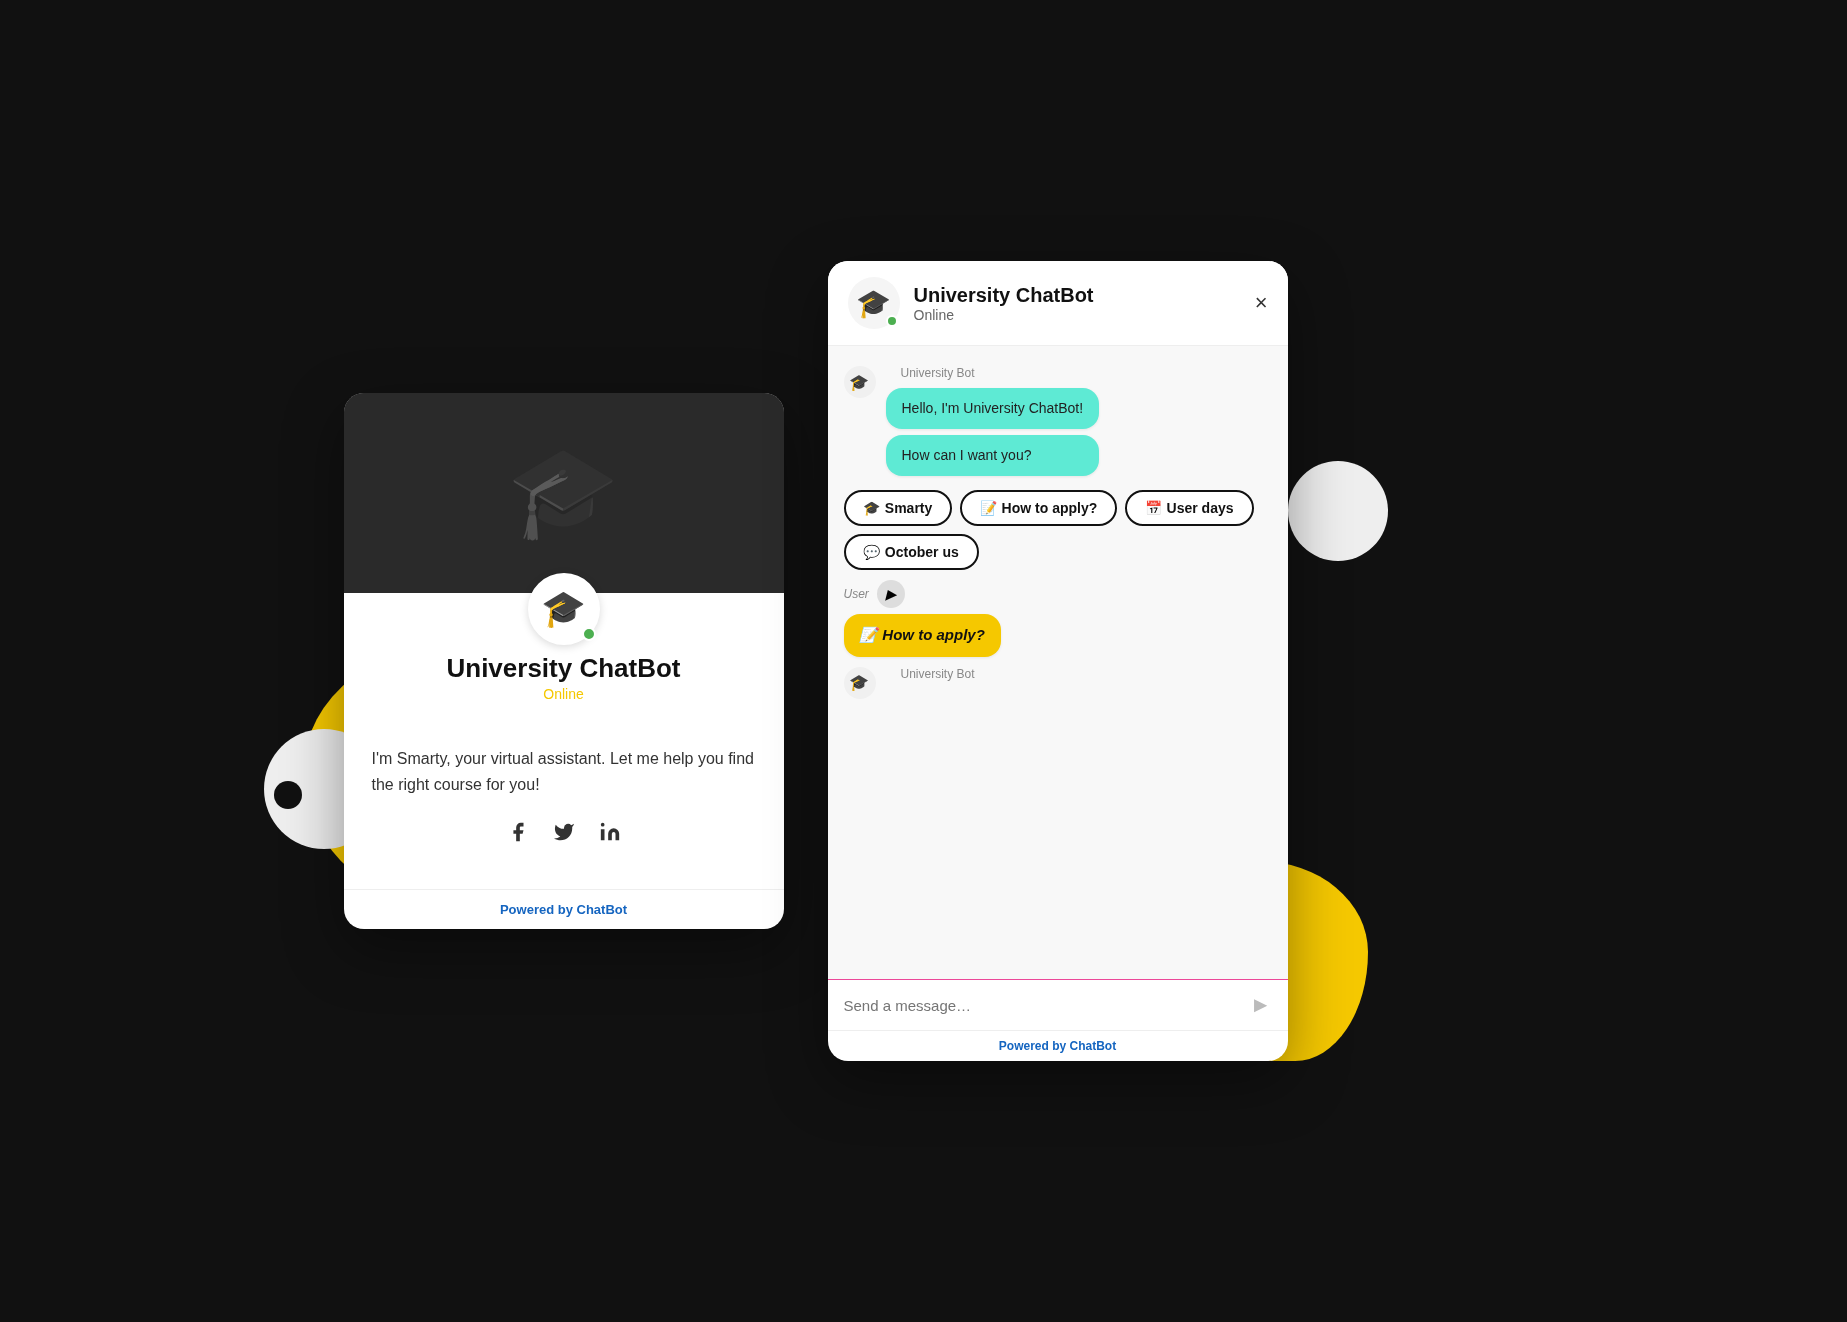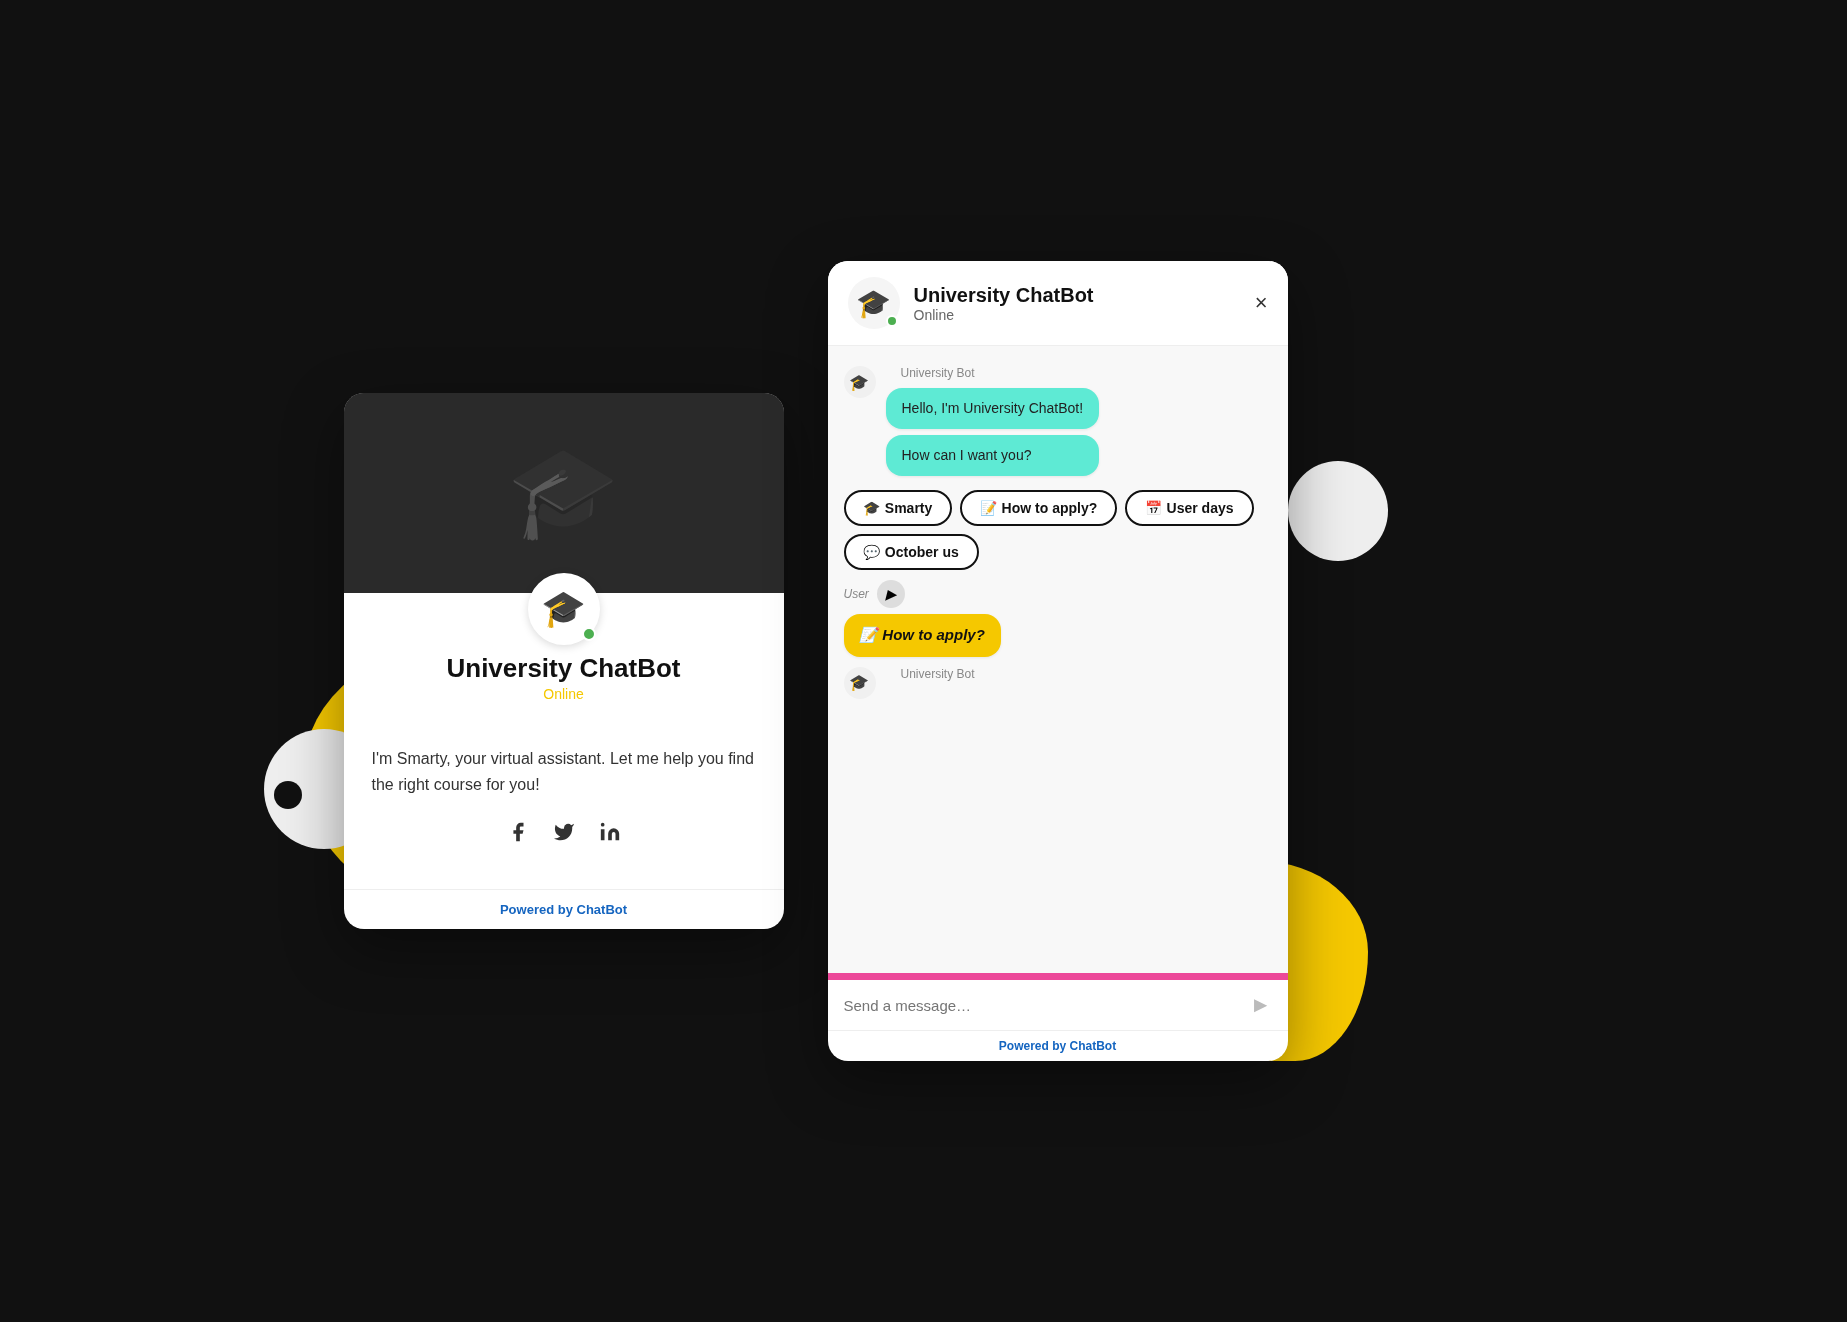--- a/index.html
+++ b/index.html
@@ -387,21 +387,21 @@
       padding: 14px 18px;
       font-size: 14px;
       color: #222;
       box-shadow: 0 1px 4px rgba(0,0,0,0.08);
       line-height: 1.6;
       max-width: 80%;
     }
 
     .chat-input-area {
       padding: 12px 16px;
-      border-top: 7px solid #ec4899;
+      border-top: 1px solid #ec4899;
       display: flex;
       align-items: center;
       gap: 10px;
       background: #fff;
     }
     .chat-input {
       flex: 1;
       border: none;
       outline: none;
       font-size: 15px;

